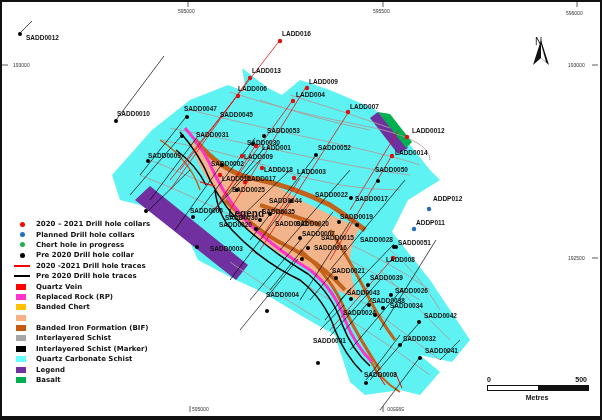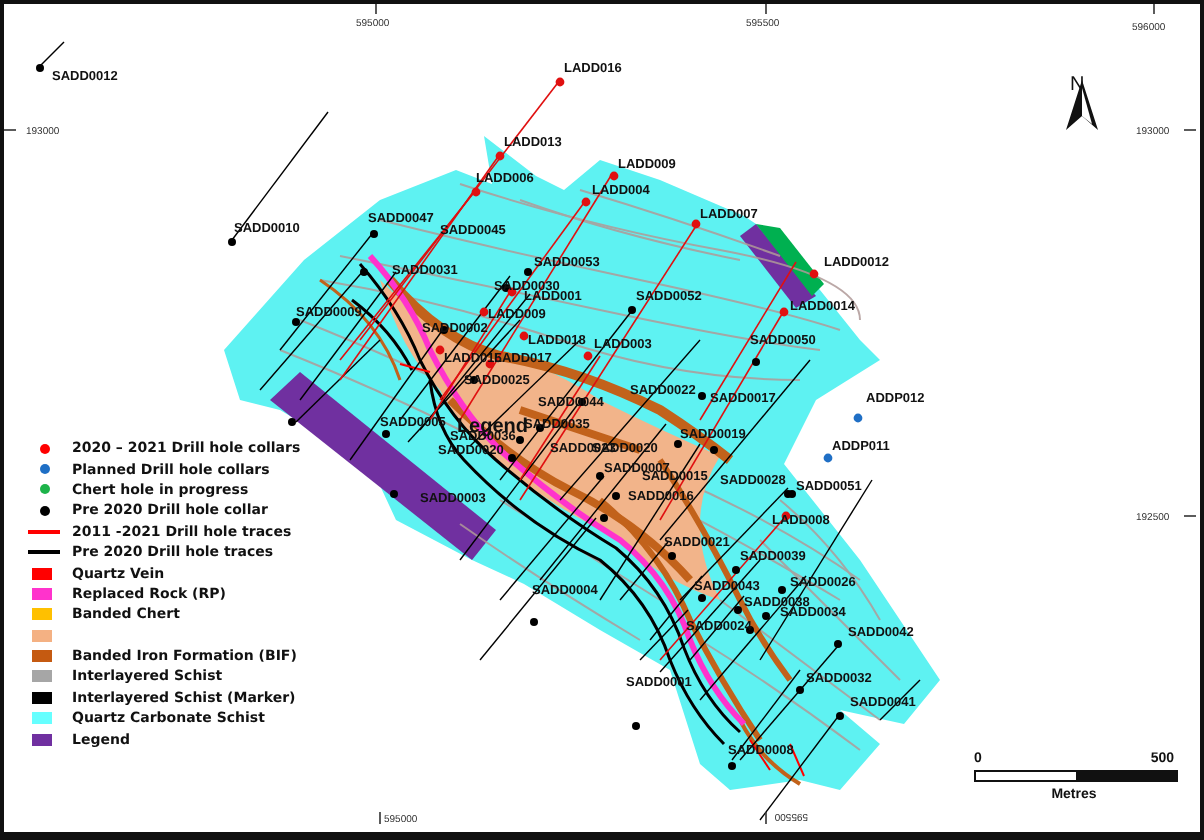--- a/index.html
+++ b/index.html
@@ -305,21 +305,21 @@
       <div class="legend-row">
         <span class="sym">
           <span class="dot" style="background: rgb(0, 0, 0);"></span>
         </span>
         <span>Pre 2020 Drill hole collar</span>
       </div>
       <div class="legend-row">
         <span class="sym">
           <span class="line" style="background: rgb(255, 0, 0);"></span>
         </span>
-        <span>2011 -2021 Drill hole traces</span>
+        <span>2020 -2021 Drill hole traces</span>
       </div>
       <div class="legend-row">
         <span class="sym">
           <span class="line" style="background: rgb(0, 0, 0);"></span>
         </span>
         <span>Pre 2020 Drill hole traces</span>
       </div>
       <div class="legend-row">
         <span class="sym">
           <span class="swatch" style="background: rgb(255, 0, 0);"></span>
@@ -365,20 +365,26 @@
         <span class="sym">
           <span class="swatch" style="background: rgb(102, 255, 255);"></span>
         </span>
         <span>Quartz Carbonate Schist</span>
       </div>
       <div class="legend-row">
         <span class="sym">
           <span class="swatch" style="background: rgb(112, 48, 160);"></span>
         </span>
         <span>Legend</span>
+      </div>
+      <div class="legend-row">
+        <span class="sym">
+          <span class="swatch" style="background: rgb(0, 176, 80);"></span>
+        </span>
+        <span>Basalt</span>
       </div>
     </div>
 </div>
 
 <div class="scale">
   <div class="scale-nums" style="width:100px;">
     <span>0</span>
     <span>500</span>
   </div>
   <div class="scale-bar">

